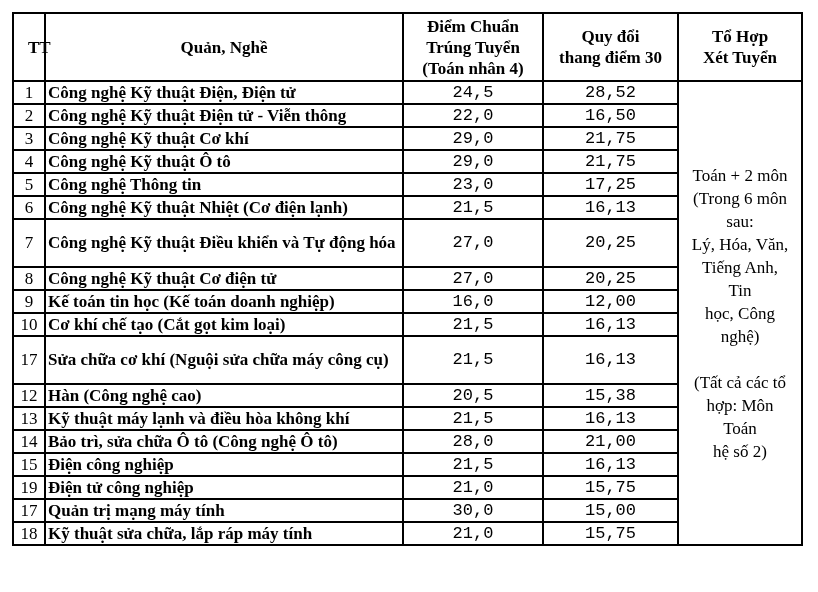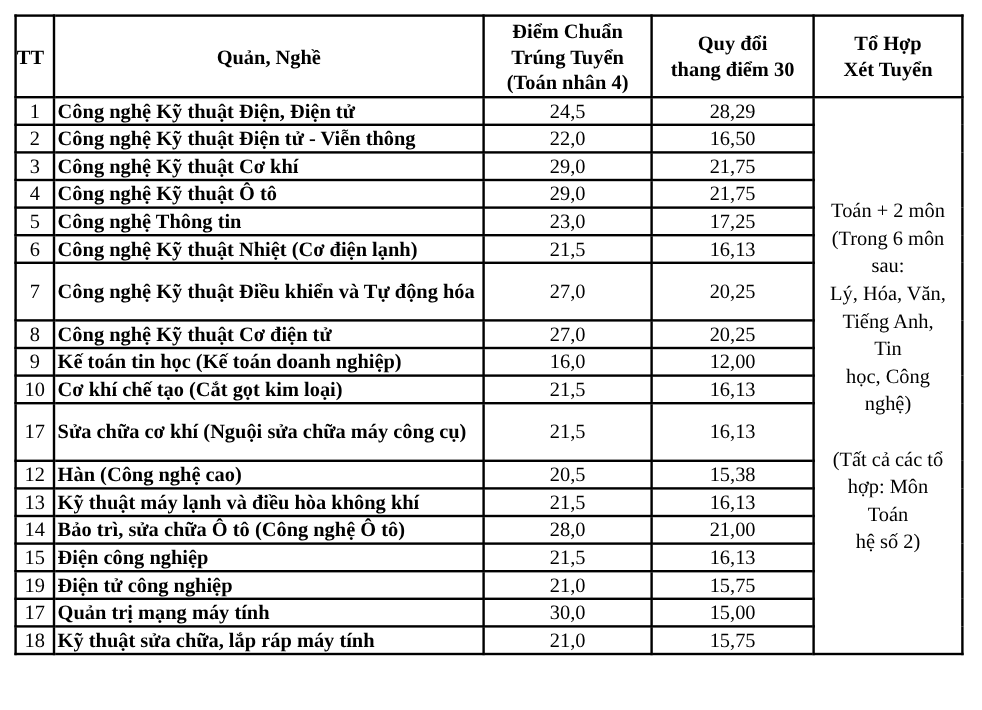--- a/index.html
+++ b/index.html
@@ -3,22 +3,22 @@
 <meta charset="utf-8">
 <style>
   html, body { margin:0; padding:0; background:#ffffff; }
   body { width:818px; height:592px; position:relative; overflow:hidden;
          font-family: "Liberation Serif", "DejaVu Serif", serif; color:#000; }
   table { position:absolute; left:12px; top:12px; border-collapse:collapse;
           table-layout:fixed; width:789px; }
   td, th { border:2px solid #000; padding:0 2px; font-size:17px; line-height:20px; }
   td { border-width:1px 2px; border-top:2px solid #000; border-bottom:2px solid #000; }
   th { font-weight:bold; text-align:center; vertical-align:middle; height:66px; font-size:17px; line-height:21px; }
-  th.tt { text-align:left; padding-left:0;margin-top:10px; }
-  td.num { text-align:center; }
+  th.tt { text-align:left; padding-left:14px;margin-top:10px; }
+  td.num { text-align:center;font-family:Liberation Mono, monospace; }
   td.tt { text-align:center; padding:0; }
   td.name { text-align:left; padding-left:2px;font-weight:bold; }
   tr.r td { height:21px; }
   tr.tall td { height:46px; }
   td.combo { text-align:center; vertical-align:middle; line-height:23px; padding:0 10px; }
   .combo-line { display:block; }
   .spacer { display:block; height:23px; }
 </style>
 </head>
 <body>
@@ -48,21 +48,21 @@
         <span class="combo-line">Tổ Hợp</span>
         <span class="combo-line">Xét Tuyển</span>
       </th>
     </tr>
   </thead>
   <tbody>
     <tr class="r">
       <td class="tt">1</td>
       <td class="name">Công nghệ Kỹ thuật Điện, Điện tử</td>
       <td class="num">24,5</td>
-      <td class="num">28,29</td>
+      <td class="num">28,52</td>
       <td class="combo" rowspan="18">
         <span class="combo-line">Toán + 2 môn</span>
         <span class="combo-line">(Trong 6 môn</span>
         <span class="combo-line">sau:</span>
         <span class="combo-line">Lý, Hóa, Văn,</span>
         <span class="combo-line">Tiếng Anh, Tin</span>
         <span class="combo-line">học, Công</span>
         <span class="combo-line">nghệ)</span>
         <span class="spacer"></span>
         <span class="combo-line">(Tất cả các tổ</span>

